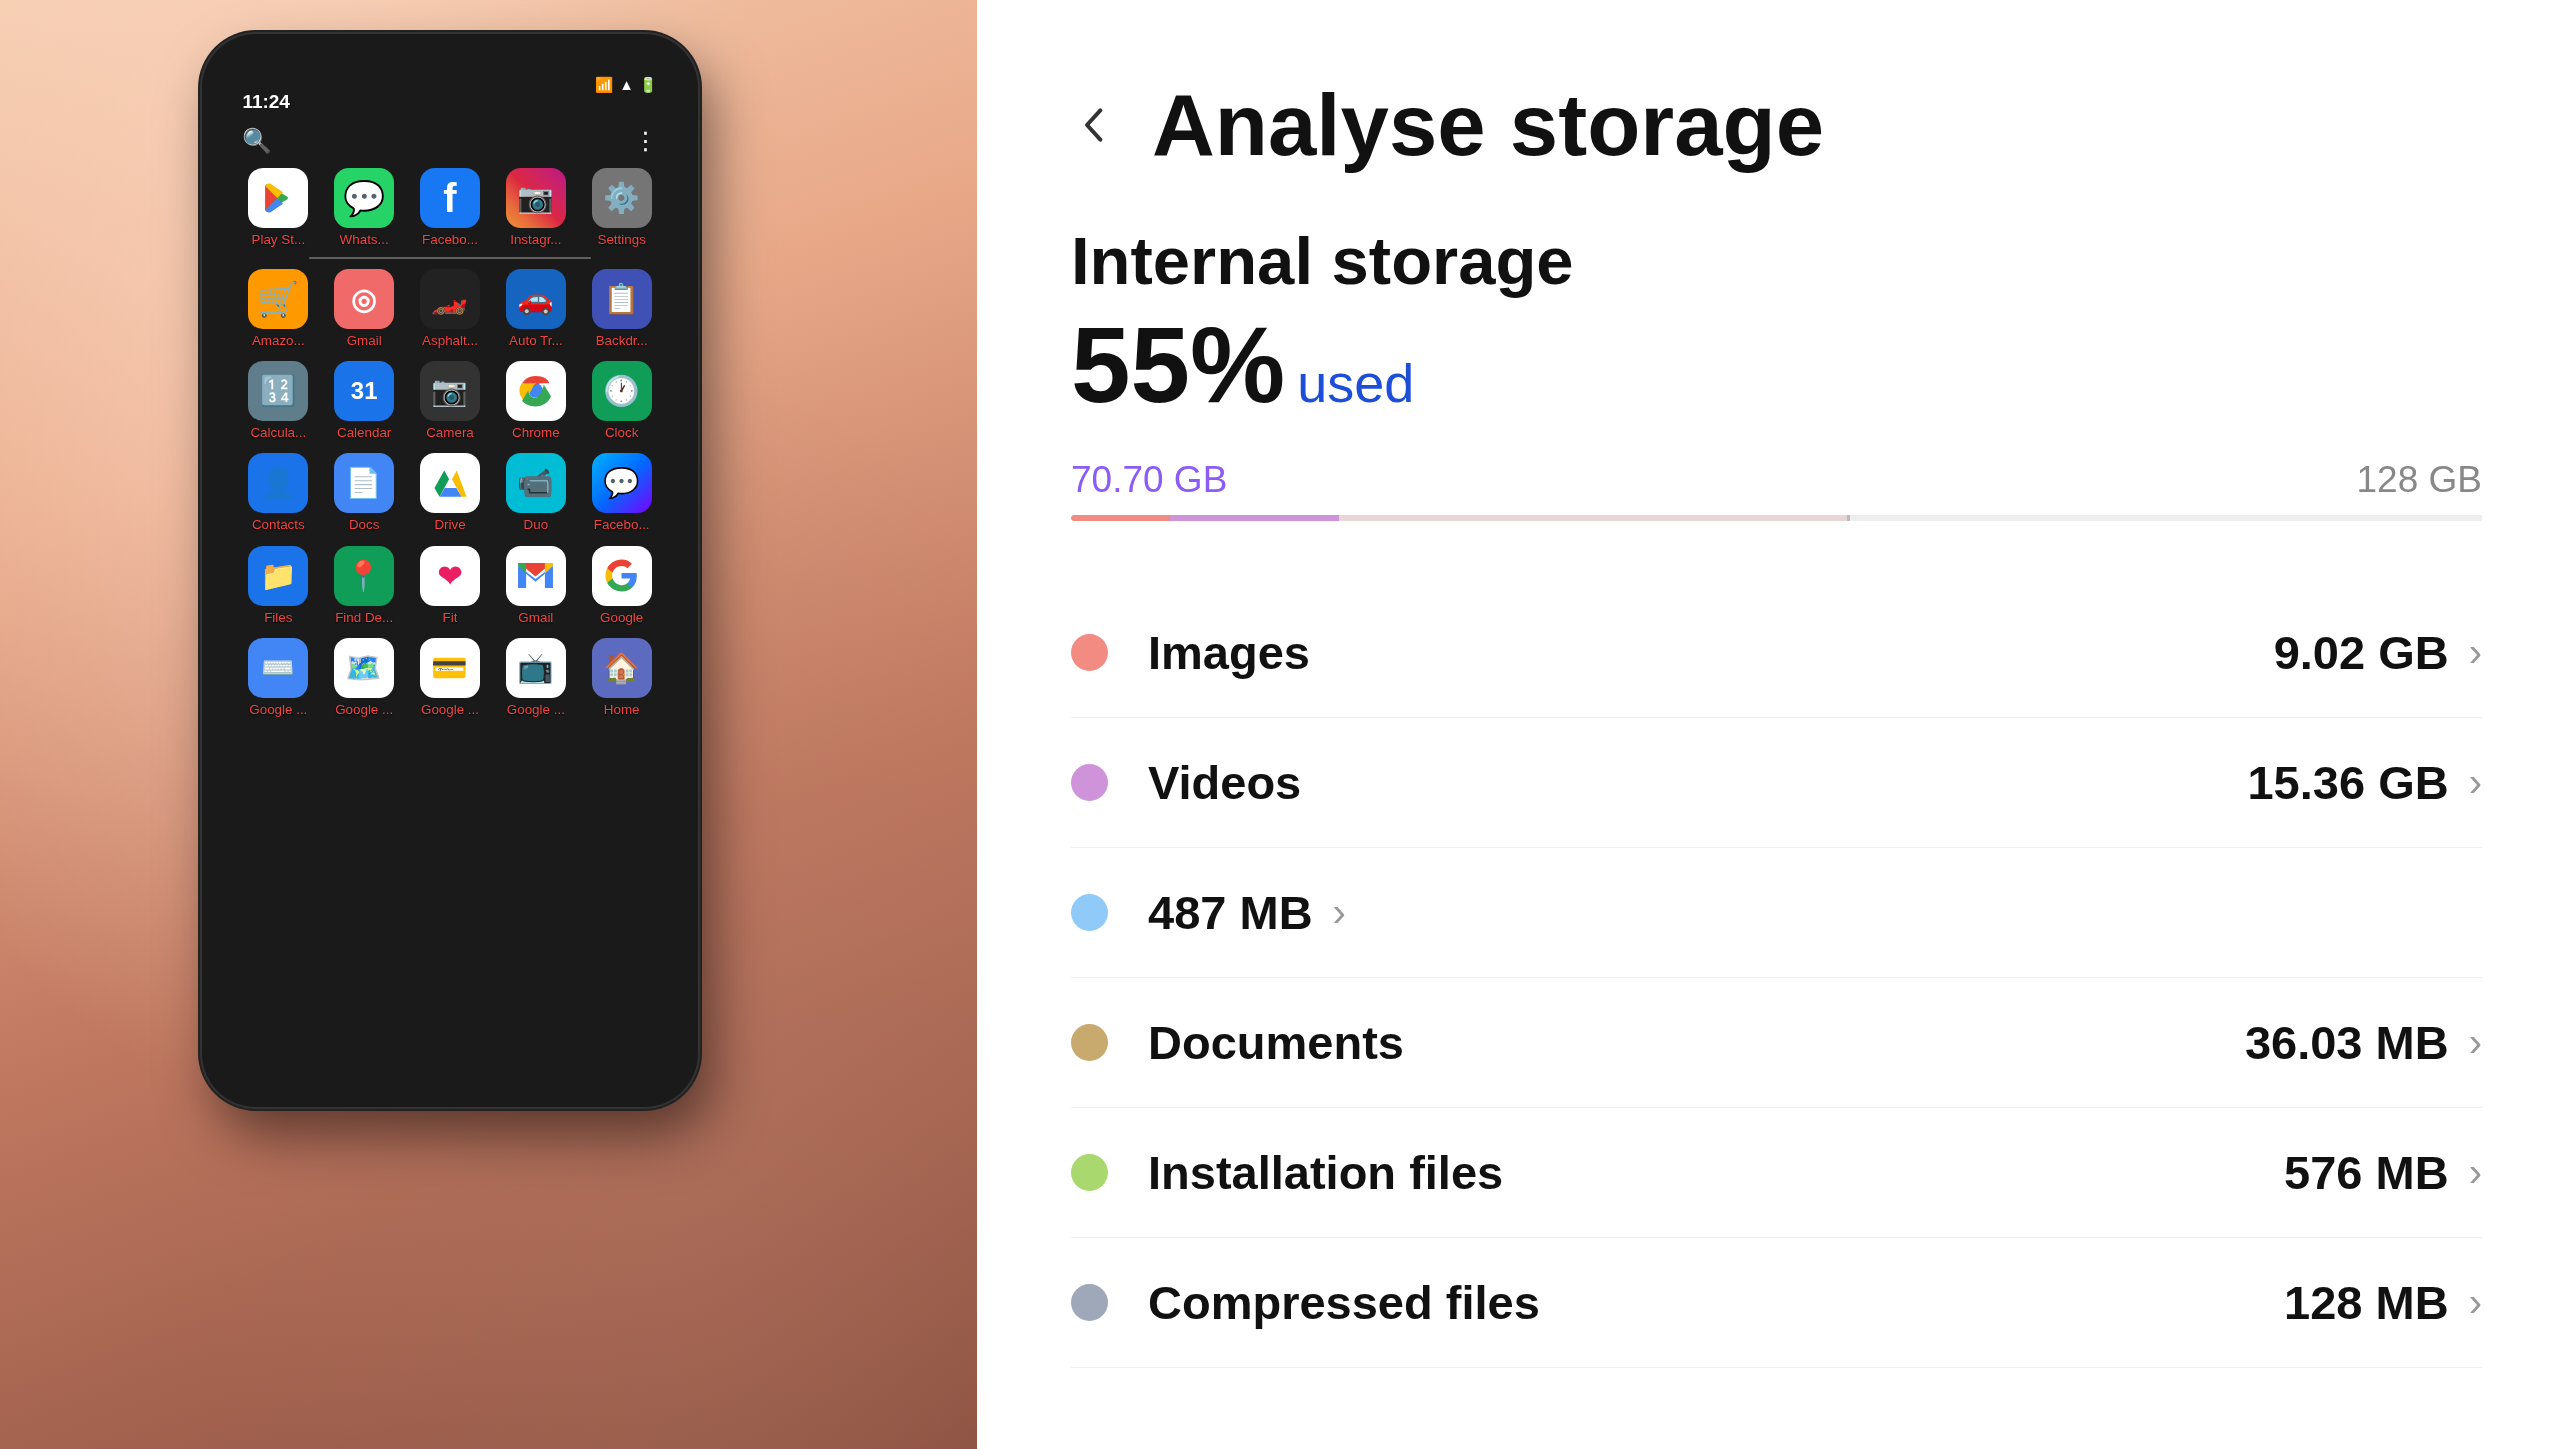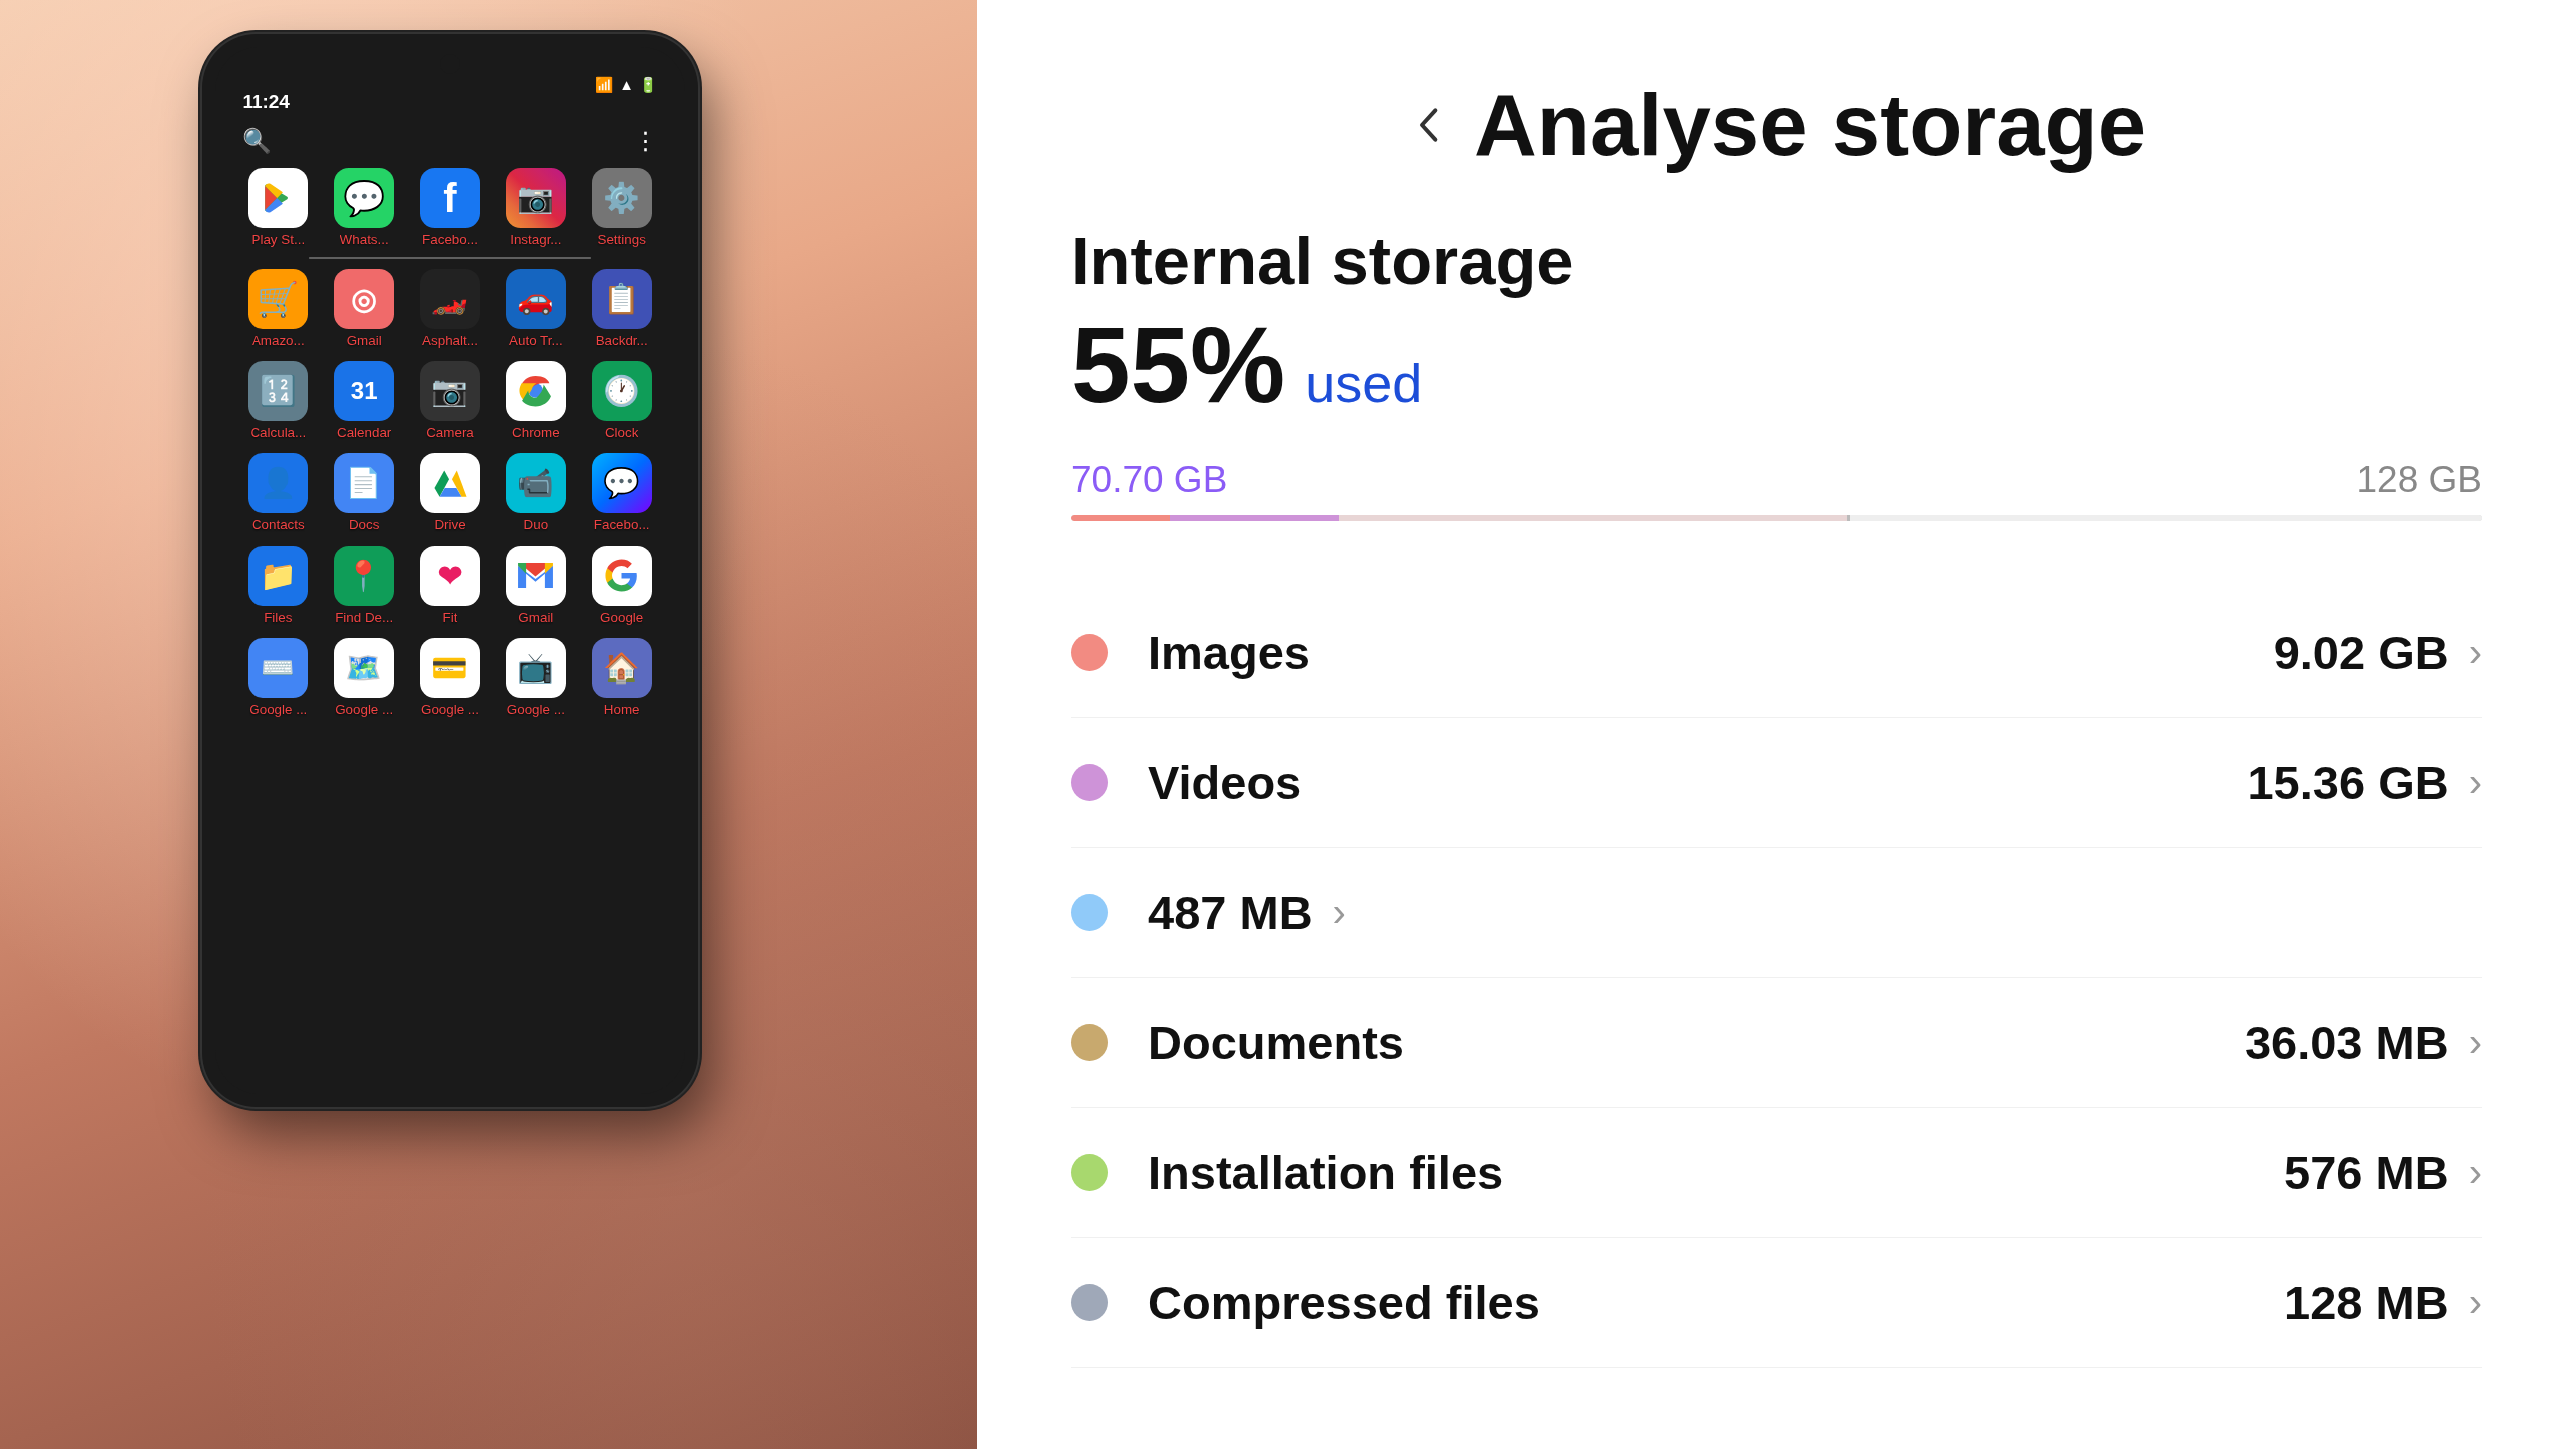--- a/index.html
+++ b/index.html
@@ -203,23 +203,22 @@
       background: #ffffff;
       padding: 81px 94px;
       display: flex;
       flex-direction: column;
       gap: 0;
     }
 
     .header-row {
       display: flex;
       align-items: center;
-      gap: 20px;
+      gap: 34px;
       margin-bottom: 54px;
-      justify-content: center;
     }
 
     .back-button {
       width: 47px;
       height: 47px;
       display: flex;
       align-items: center;
       justify-content: center;
       cursor: pointer;
     }
@@ -234,21 +233,21 @@
     .section-title {
       font-size: 67px;
       font-weight: 700;
       color: #111;
       margin-bottom: 13.4px;
     }
 
     .usage-row {
       display: flex;
       align-items: baseline;
-      gap: 20px;
+      gap: 12px;
       margin-bottom: 40px;
     }
 
     .usage-percent {
       font-size: 107px;
       font-weight: 800;
       color: #111;
       line-height: 1;
     }
 

